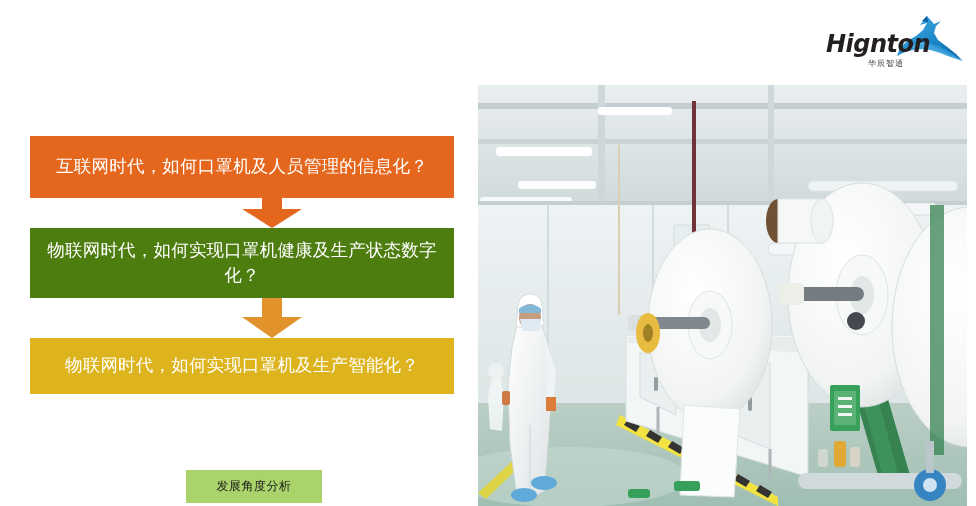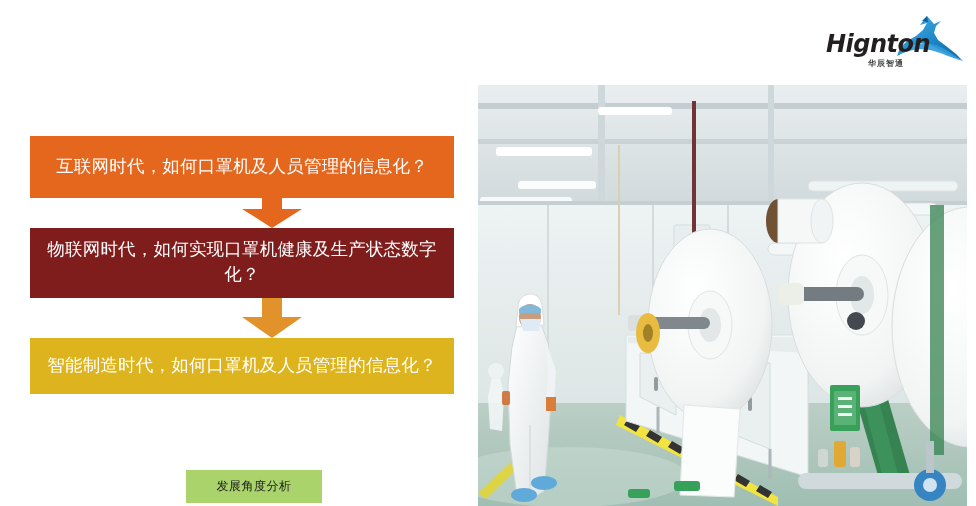--- a/index.html
+++ b/index.html
@@ -40,21 +40,21 @@
     font-size: 24px;
     letter-spacing: -0.5px;
     color: #231f20;
     line-height: 1;
   }
   .logo-sub {
     position: absolute;
     left: 42px;
     top: 48px;
     font-size: 8px;
-    font-weight: bold;
+    font-weight: normal;
     letter-spacing: 1px;
     color: #3c3c3c;
     line-height: 1;
     white-space: nowrap;
   }
 
   
   .flow {
     position: absolute;
     left: 30px;
@@ -70,21 +70,21 @@
     justify-content: center;
     box-sizing: border-box;
     padding: 0 14px;
     color: #ffffff;
     font-size: 17.5px;
     line-height: 1.45;
     text-align: center;
     letter-spacing: 0.2px;
   }
   #box-1 { top: 136px; height: 62px; background: #E5671E; }
-  #box-2 { top: 228px; height: 70px; background: #7f1d1d; font-family: Liberation Mono, monospace; }
+  #box-2 { top: 228px; height: 70px; background: #4d7c0f; }
   #box-3 { top: 338px; height: 56px; background: #DDB41D; }
 
   
   .arrow {
     position: absolute;
     left: 212px;
     width: 60px;
     height: 38px;
   }
   .arrow .shaft {
@@ -174,21 +174,21 @@
   <div class="flow-box" id="box-2">
     <span>物联网时代，如何实现口罩机健康及生产状态数字化？</span>
   </div>
 
   <div class="arrow" id="arrow-2">
     <div class="shaft"></div>
     <div class="head"></div>
   </div>
 
   <div class="flow-box" id="box-3">
-    <span>智能制造时代，如何口罩机及人员管理的信息化？</span>
+    <span>物联网时代，如何实现口罩机及生产智能化？</span>
   </div>
 
 </div>
 
 <div class="caption-chip">
   <span>发展角度分析</span>
 </div>
 
 <div class="photo">
   <svg width="489" height="421" viewBox="0 0 489 421" aria-hidden="true">

